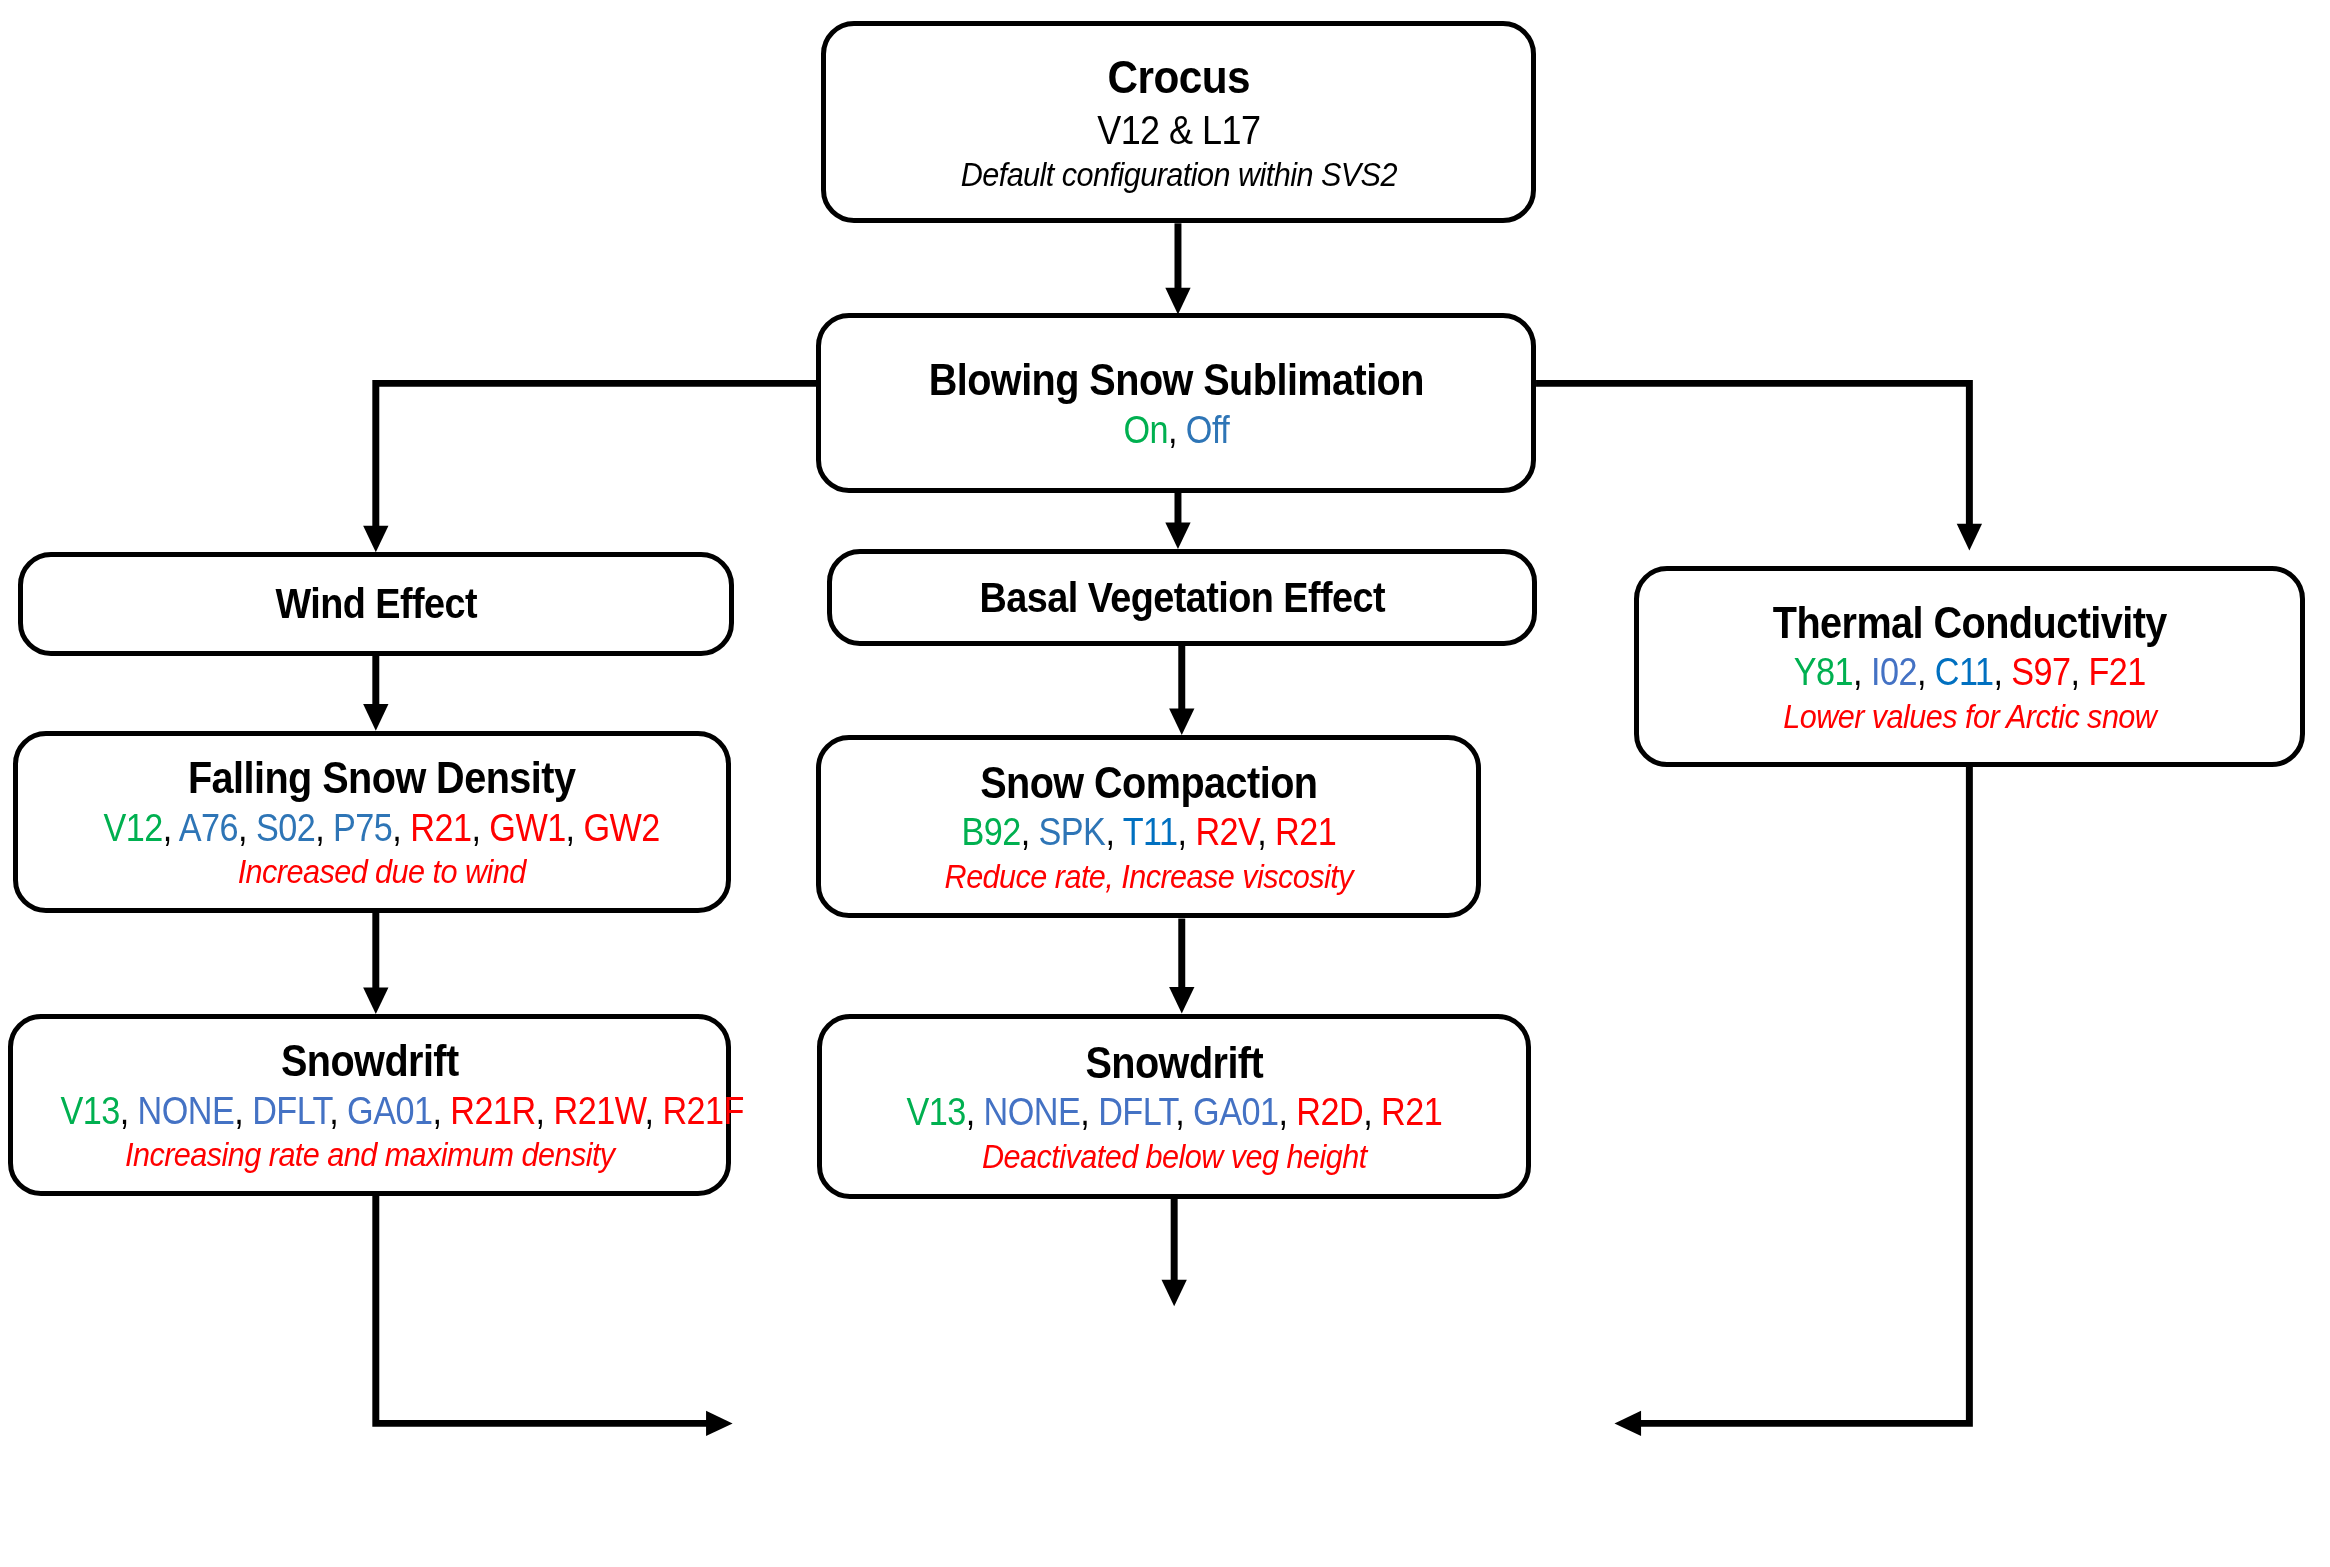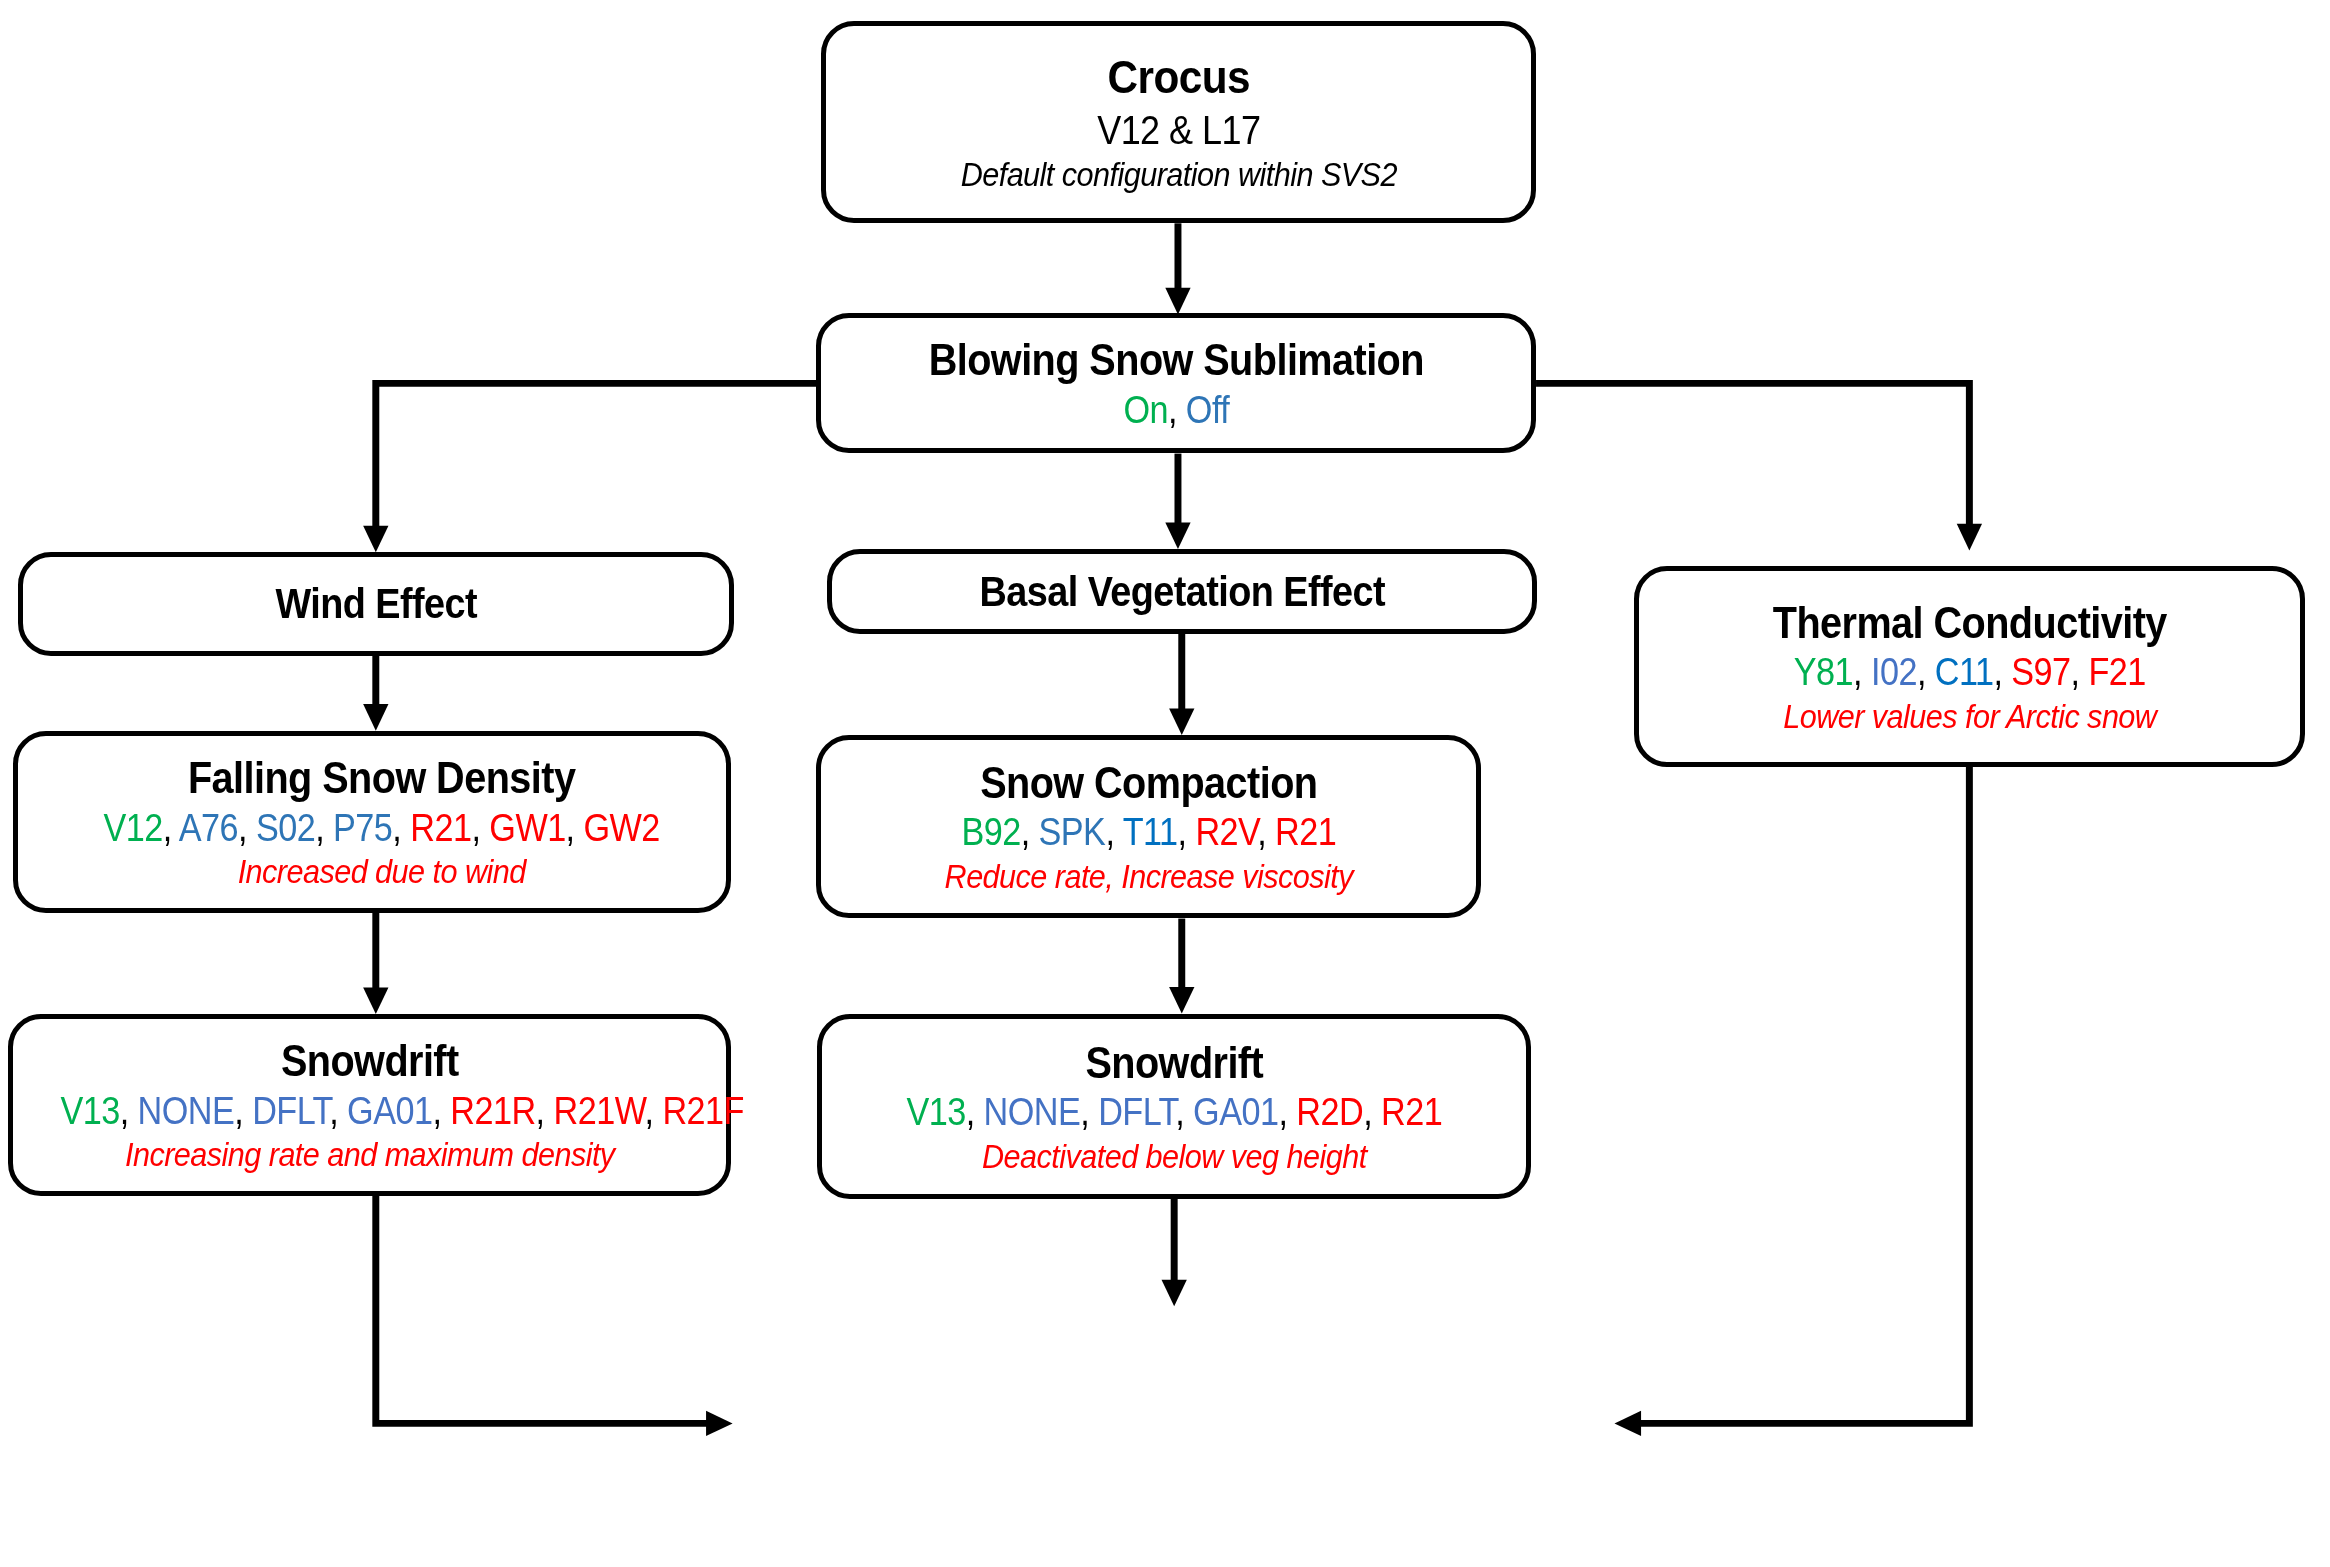--- a/index.html
+++ b/index.html
@@ -58,23 +58,23 @@
   .t-sm  { font-size: 42px; font-weight: 700; }
   .sub   { font-size: 40px; }
   .opts  { font-size: 38px; }
   .capt  { font-size: 34px; font-style: italic; }
   .capt.red { color: #FF0000; }
   .eval-capt { font-size: 38px; font-style: italic; }
   .opts .sep { color: #000000; }
 
   
   #node-crocus        { left: 821px; top: 21px;   width: 715px; height: 202px; }
-  #node-blowing       { left: 816px; top: 313px;  width: 720px; height: 140px; }
+  #node-blowing       { left: 816px; top: 313px;  width: 720px; height: 180px; }
   #node-wind          { left: 18.3px;   top: 552px;  width: 716px; height: 104px; }
-  #node-basal         { left: 827px; top: 549px;  width: 710px; height: 85px; }
+  #node-basal         { left: 827px; top: 549px;  width: 710px; height: 97px; }
   #node-thermal       { left: 1634px; top: 550px;  width: 671px; height: 201px; margin-top: 16px; }
   #node-fsd           { left: 12.7px;   top: 731px; width: 718px; height: 182px; padding-left: 32px; }
   #node-compaction    { left: 816px; top: 735px; width: 665px; height: 183px; }
   #node-snowdrift-w   { left: 8.2px;   top: 1014px; width: 723px; height: 182px; }
   #node-snowdrift-v   { left: 817px; top: 1014px; width: 714px; height: 185px; }
   #node-evaluation    { left: 734px; top: 1307px; width: 879px; height: 237px; }
 </style>
 </head>
 <body>
 

